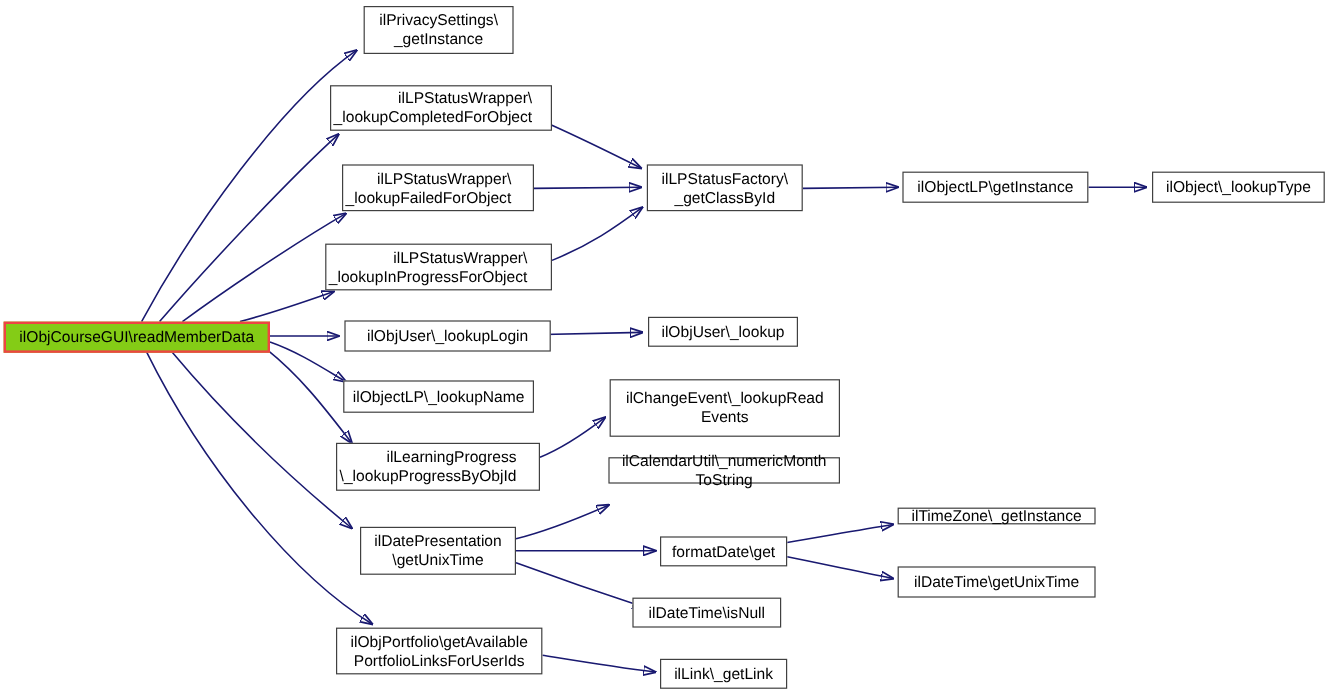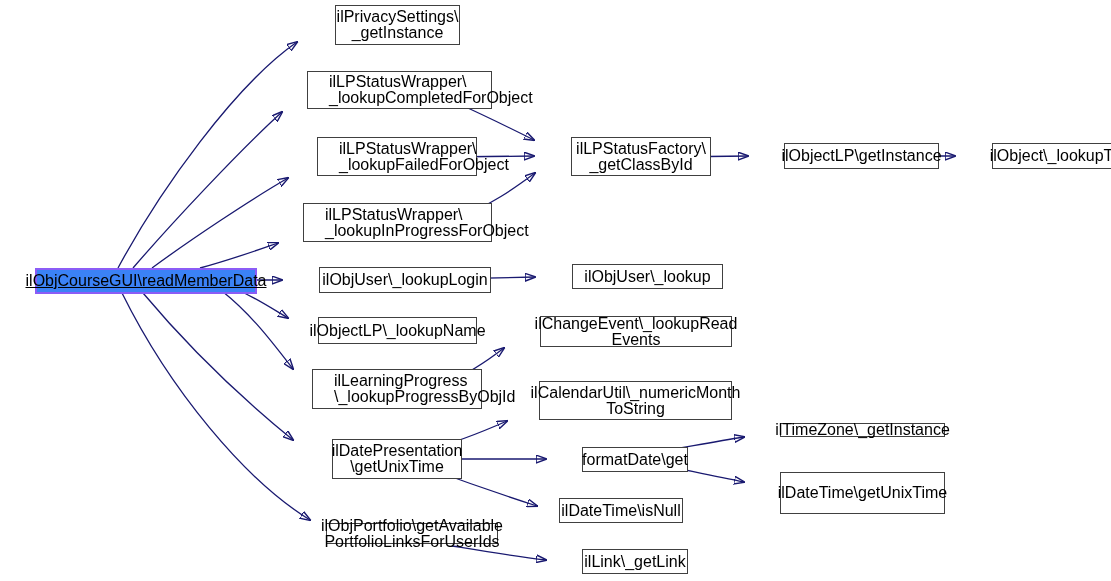--- a/index.html
+++ b/index.html
@@ -11,40 +11,38 @@
     overflow:hidden;
   }
   .edges { position:absolute; left:0; top:0; width:1111px; height:581px; }
   .edges path { fill:none; stroke:#191970; stroke-width:1.3px; }
   .node {
     position:absolute;
     box-sizing:border-box;
     background:#ffffff;
     border:1px solid #404040;
     color:#000000;
-    font-size:16px;
+    font-size:13px;
     line-height:16px;
     white-space:pre-line;
     display:flex;
     align-items:center;
     justify-content:center;
     text-align:center;
     cursor:pointer;
-    margin-left:32px;
   }
   .node.left {
     justify-content:flex-start;
-    text-align:left;
-    padding-left:21px;
+    text-align:right;
+    padding-left:2px;
   }
   .node.root {
-    background:#3b82f6;
-    border:2px solid #8b5cf6;
+    background:#84cc16;
+    border:2px solid #ef4444;
     cursor:default;
-    text-decoration:underline;
   }
 </style>
 </head>
 <body>
 
 <div class="graph">
 
   <svg class="edges" width="1111" height="581" viewBox="0 0 1111 581" xmlns="http://www.w3.org/2000/svg">
     <defs>
       <marker id="arrow" viewBox="0 0 10 8" refX="9" refY="4" markerWidth="11" markerHeight="9" orient="auto" markerUnits="userSpaceOnUse">
@@ -92,41 +90,41 @@
   <div class="node" style="left:287px;top:267px;width:172px;height:26px">ilObjUser\_lookupLogin</div>
 
   <div class="node" style="left:286px;top:317px;width:159px;height:27px">ilObjectLP\_lookupName</div>
 
   <div class="node left" style="left:280px;top:369px;width:170px;height:40px">ilLearningProgress
 \_lookupProgressByObjId</div>
 
   <div class="node" style="left:300px;top:439px;width:130px;height:40px">ilDatePresentation
 \getUnixTime</div>
 
-  <div class="node" style="left:294px;top:523px;width:172px;height:21px">ilObjPortfolio\getAvailable
+  <div class="node" style="left:280px;top:523px;width:172px;height:39px">ilObjPortfolio\getAvailable
 PortfolioLinksForUserIds</div>
 
-  <div class="node" style="left:539px;top:137px;width:140px;height:39px">ilLPStatusFactory\
+  <div class="node" style="left:539px;top:137px;width:130px;height:39px">ilLPStatusFactory\
 _getClassById</div>
 
-  <div class="node" style="left:540px;top:264px;width:151px;height:25px">ilObjUser\_lookup</div>
+  <div class="node" style="left:540px;top:264px;width:125px;height:25px">ilObjUser\_lookup</div>
 
-  <div class="node" style="left:508px;top:316px;width:192px;height:31px">ilChangeEvent\_lookupRead
+  <div class="node" style="left:508px;top:316px;width:192px;height:48px">ilChangeEvent\_lookupRead
 Events</div>
 
-  <div class="node" style="left:507px;top:381px;width:193px;height:39px">ilCalendarUtil\_numericMonth
+  <div class="node" style="left:507px;top:381px;width:193px;height:22px">ilCalendarUtil\_numericMonth
 ToString</div>
 
   <div class="node" style="left:550px;top:447px;width:106px;height:25px">formatDate\get</div>
 
   <div class="node" style="left:527px;top:498px;width:124px;height:25px">ilDateTime\isNull</div>
 
   <div class="node" style="left:550px;top:549px;width:106px;height:25px">ilLink\_getLink</div>
 
   <div class="node" style="left:752px;top:143px;width:155px;height:26px">ilObjectLP\getInstance</div>
 
   <div class="node" style="left:960px;top:143px;width:144px;height:26px">ilObject\_lookupType</div>
 
   <div class="node" style="left:748px;top:423px;width:165px;height:14px">ilTimeZone\_getInstance</div>
 
-  <div class="node" style="left:748px;top:472px;width:165px;height:42px">ilDateTime\getUnixTime</div>
+  <div class="node" style="left:748px;top:472px;width:165px;height:26px">ilDateTime\getUnixTime</div>
 
 </div>
 
 </body></html>

